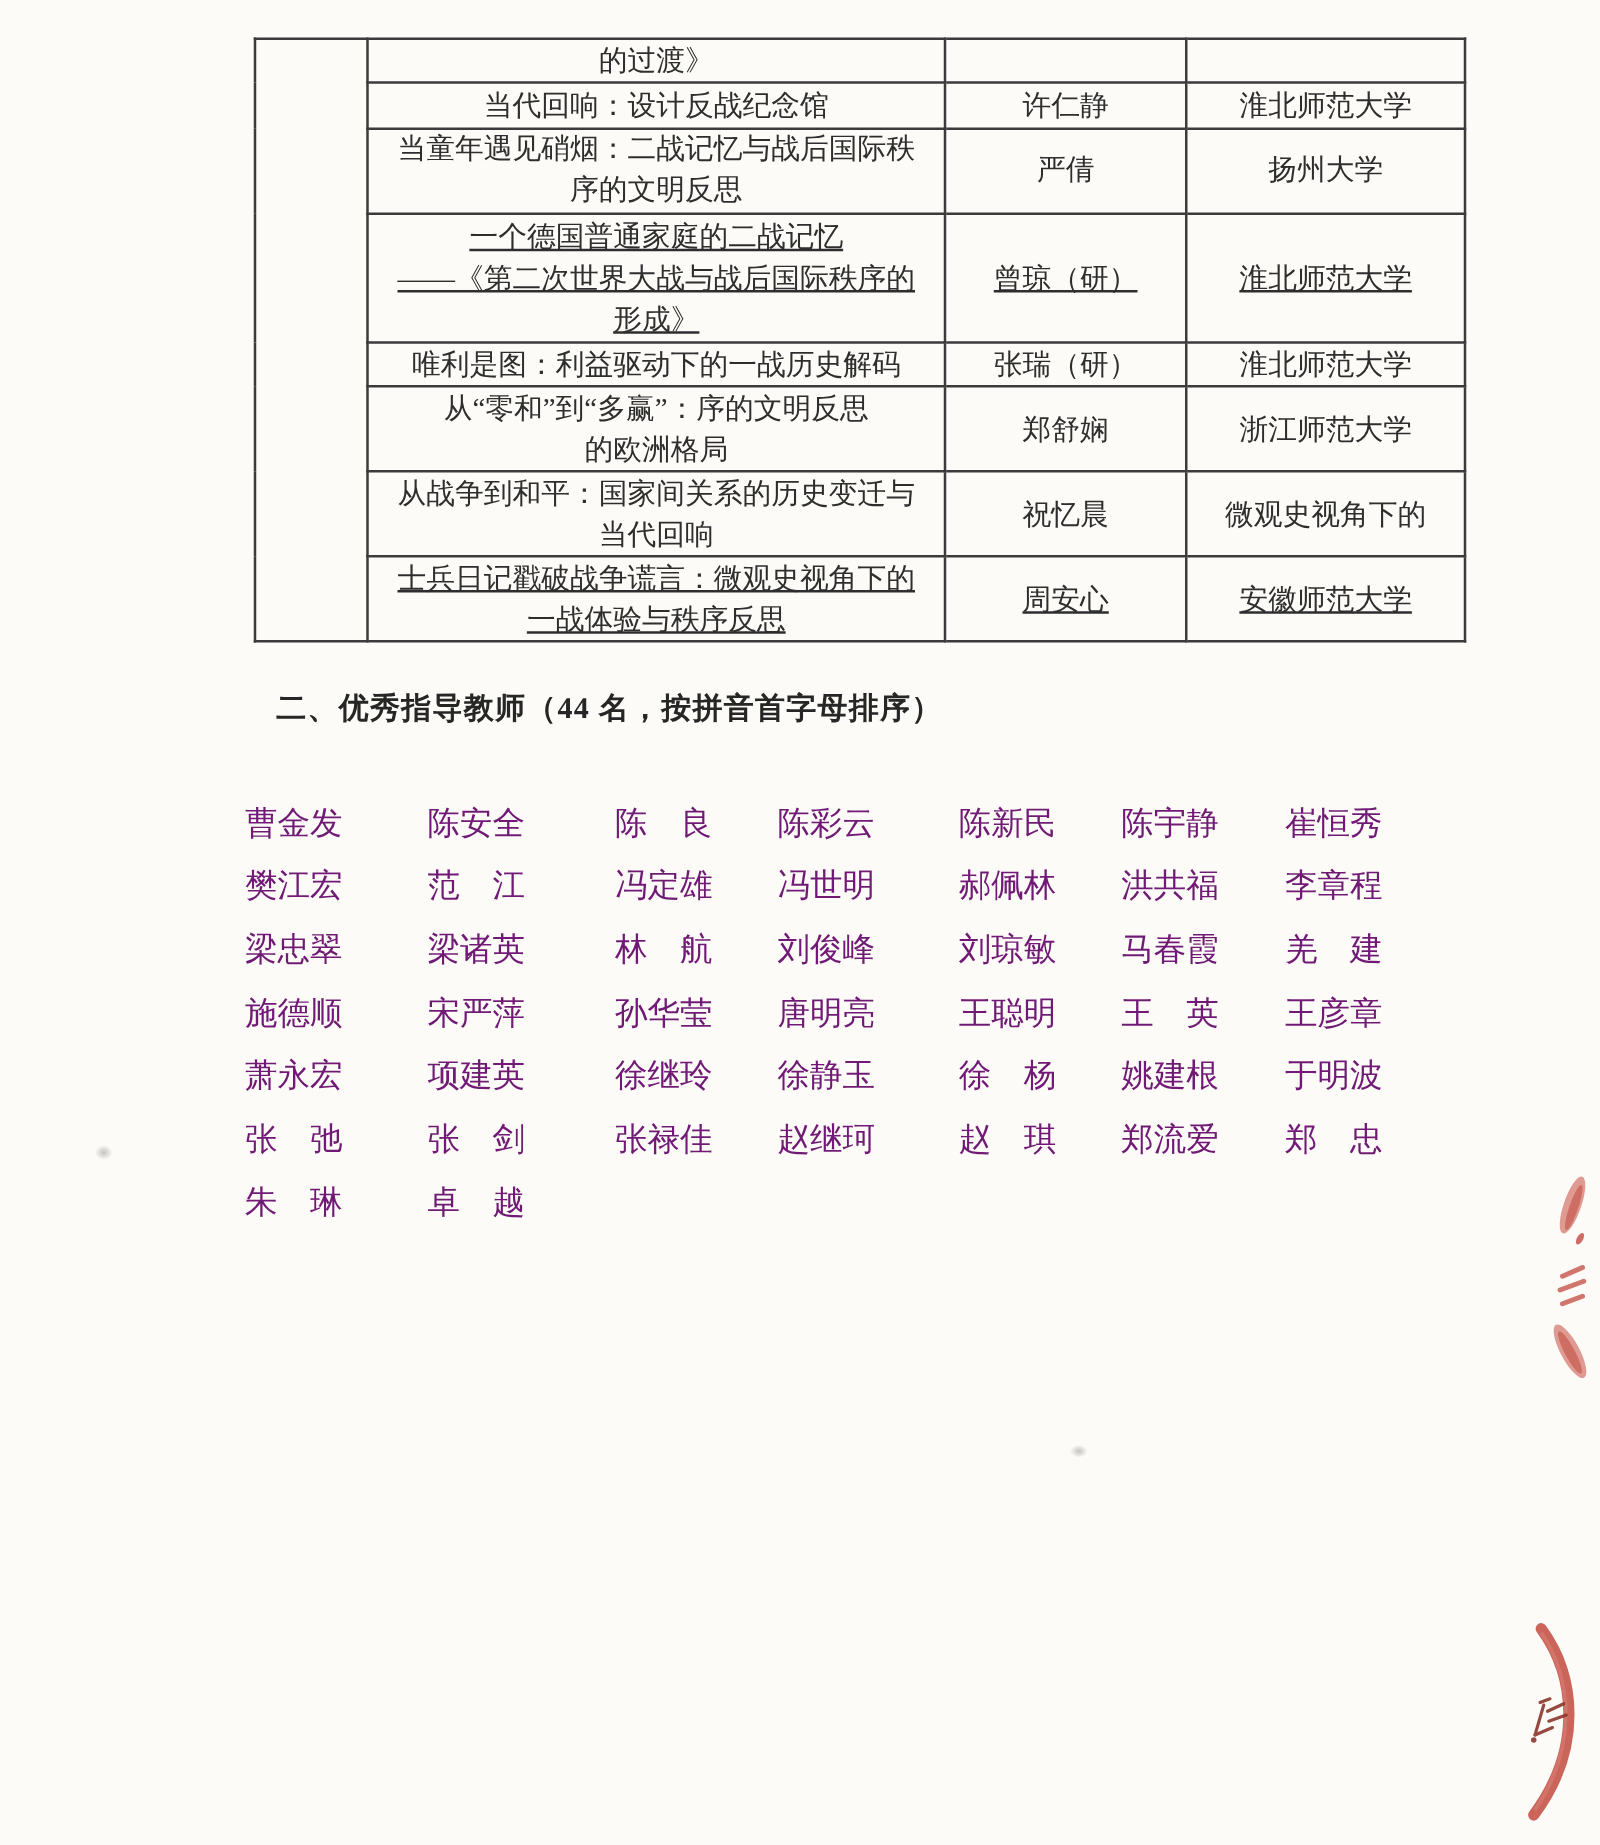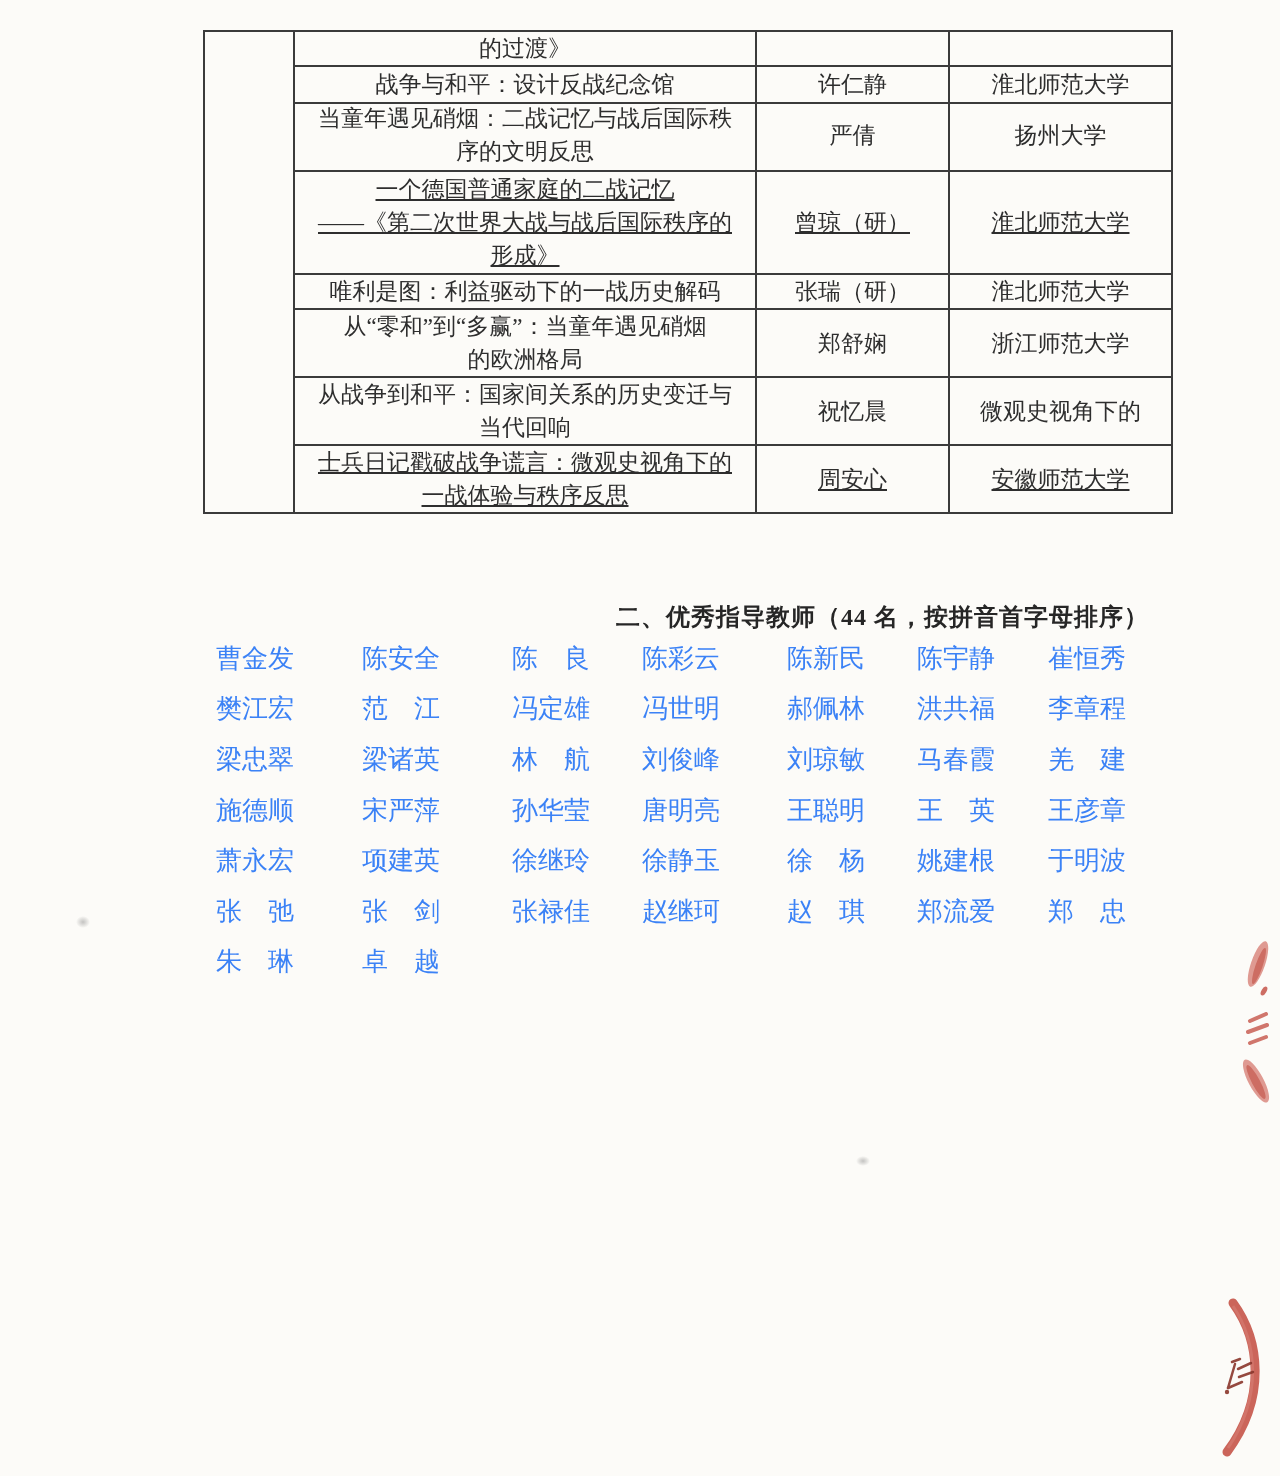--- a/index.html
+++ b/index.html
@@ -35,35 +35,35 @@
   }
   .cat-cell{width:80px;}
   .title-cell{width:452px;white-space:pre-line;}
   .author-cell{width:183px;}
   .school-cell{width:213px;}
   tr.r0{height:32px;} tr.r1{height:37px;} tr.r2{height:68px;font-family:Liberation Mono, monospace;}
   tr.r3{height:103px;text-decoration:underline;} tr.r4{height:32px;margin-top:12px;} tr.r5{height:68px;}
   tr.r6{height:50px;} tr.r7{height:67px;text-decoration:underline;}
   
   .section-heading{
-    position:absolute;top:601px;left:221px;width:928px;
-    text-align:right;
+    position:absolute;top:550px;left:221px;width:928px;
+    text-align:left;
     font-size:24px;font-weight:bold;
     letter-spacing:1px;
     color:#262626;
   }
   
   .names-grid{
-    position:absolute;left:216px;top:633px;
+    position:absolute;left:196px;top:633px;
     display:grid;
     grid-template-columns:146px 150px 130px 145px 130px 131px 84px;
     grid-auto-rows:50.6px;
     align-items:center;
     font-size:26px;
-    color:#3b82f6;
+    color:#701a75;
   }
   .names-grid span{white-space:pre;}
   
   .stamp-layer{position:absolute;left:0;top:0;pointer-events:none;}
   .smudge{
     position:absolute;border-radius:50%;
     background:radial-gradient(closest-side, rgba(110,110,110,0.4), rgba(110,110,110,0));
   }
   .smudge.s1{left:76px;top:916px;width:14px;height:12px;}
   .smudge.s2{left:856px;top:1156px;width:14px;height:10px;}
@@ -75,21 +75,21 @@
 
   <table class="award-table">
     <tbody>
         <tr class="r0">
       <td class="cat-cell" rowspan="8"></td>
       <td class="title-cell">的过渡》</td>
       <td class="author-cell"></td>
       <td class="school-cell"></td>
     </tr>
     <tr class="r1">
-      <td class="title-cell">战争与和平：设计反战纪念馆</td>
+      <td class="title-cell">当代回响：设计反战纪念馆</td>
       <td class="author-cell">许仁静</td>
       <td class="school-cell">淮北师范大学</td>
     </tr>
     <tr class="r2">
       <td class="title-cell">当童年遇见硝烟：二战记忆与战后国际秩
 序的文明反思</td>
       <td class="author-cell">严倩</td>
       <td class="school-cell">扬州大学</td>
     </tr>
     <tr class="r3">
@@ -98,21 +98,21 @@
 形成》</td>
       <td class="author-cell">曾琼（研）</td>
       <td class="school-cell">淮北师范大学</td>
     </tr>
     <tr class="r4">
       <td class="title-cell">唯利是图：利益驱动下的一战历史解码</td>
       <td class="author-cell">张瑞（研）</td>
       <td class="school-cell">淮北师范大学</td>
     </tr>
     <tr class="r5">
-      <td class="title-cell">从“零和”到“多赢”：当童年遇见硝烟
+      <td class="title-cell">从“零和”到“多赢”：序的文明反思
 的欧洲格局</td>
       <td class="author-cell">郑舒娴</td>
       <td class="school-cell">浙江师范大学</td>
     </tr>
     <tr class="r6">
       <td class="title-cell">从战争到和平：国家间关系的历史变迁与
 当代回响</td>
       <td class="author-cell">祝忆晨</td>
       <td class="school-cell">微观史视角下的</td>
     </tr>

